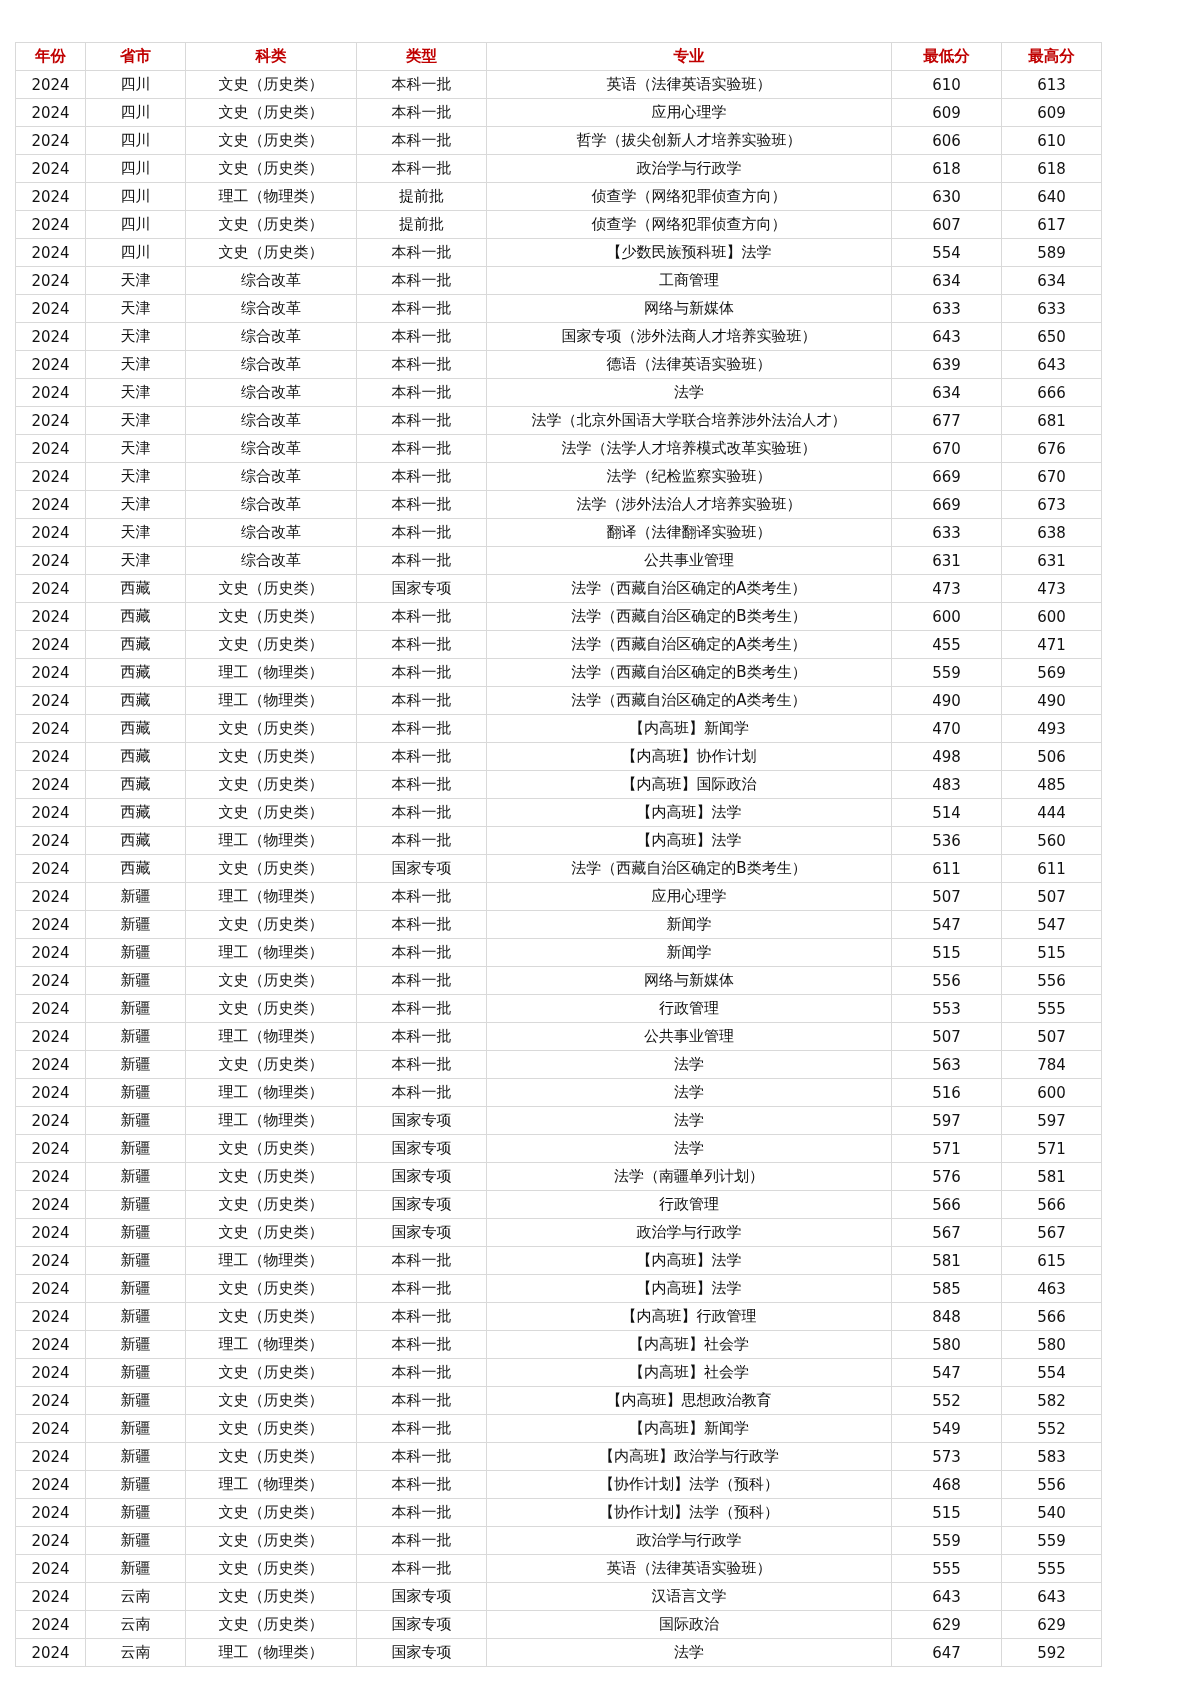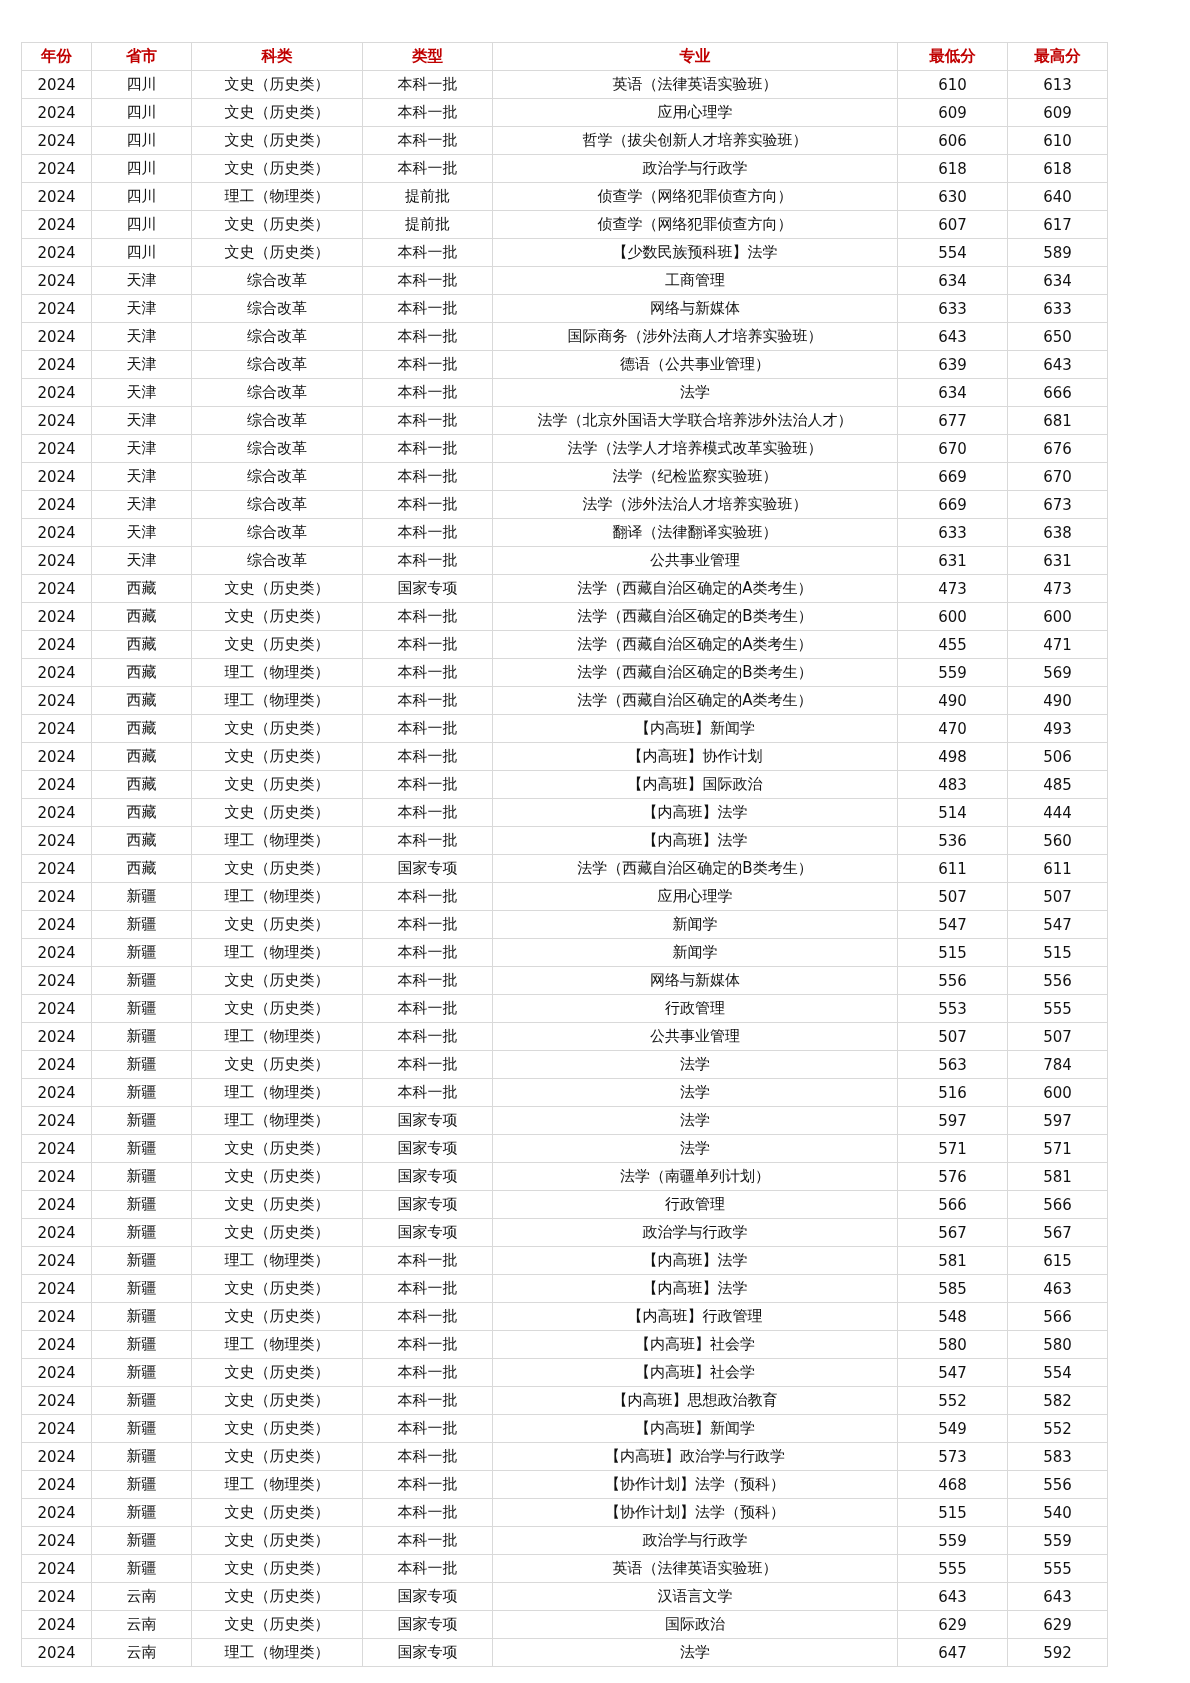--- a/index.html
+++ b/index.html
@@ -9,21 +9,21 @@
   }
   body {
     width: 1190px;
     height: 1683px;
     position: relative;
     overflow: hidden;
     font-family: "DejaVu Sans", "Liberation Sans", sans-serif;
   }
   .sheet {
     position: absolute;
-    left: 21px;
+    left: 15px;
     top: 42px;
   }
   table.scores {
     border-collapse: collapse;
     table-layout: fixed;
     width: 1086px;
   }
   table.scores th, table.scores td {
     border: 1px solid #d9d9d9;
     height: 27px;
@@ -153,30 +153,30 @@
           <td>本科一批</td>
           <td>网络与新媒体</td>
           <td>633</td>
           <td>633</td>
         </tr>
         <tr>
           <td>2024</td>
           <td>天津</td>
           <td>综合改革</td>
           <td>本科一批</td>
-          <td>国际商务（涉外法商人才培养实验班）</td>
+          <td>国家专项（涉外法商人才培养实验班）</td>
           <td>643</td>
           <td>650</td>
         </tr>
         <tr>
           <td>2024</td>
           <td>天津</td>
           <td>综合改革</td>
           <td>本科一批</td>
-          <td>德语（公共事业管理）</td>
+          <td>德语（法律英语实验班）</td>
           <td>639</td>
           <td>643</td>
         </tr>
         <tr>
           <td>2024</td>
           <td>天津</td>
           <td>综合改革</td>
           <td>本科一批</td>
           <td>法学</td>
           <td>634</td>
@@ -469,21 +469,21 @@
           <td>【内高班】法学</td>
           <td>585</td>
           <td>463</td>
         </tr>
         <tr>
           <td>2024</td>
           <td>新疆</td>
           <td>文史（历史类）</td>
           <td>本科一批</td>
           <td>【内高班】行政管理</td>
-          <td>548</td>
+          <td>848</td>
           <td>566</td>
         </tr>
         <tr>
           <td>2024</td>
           <td>新疆</td>
           <td>理工（物理类）</td>
           <td>本科一批</td>
           <td>【内高班】社会学</td>
           <td>580</td>
           <td>580</td>

